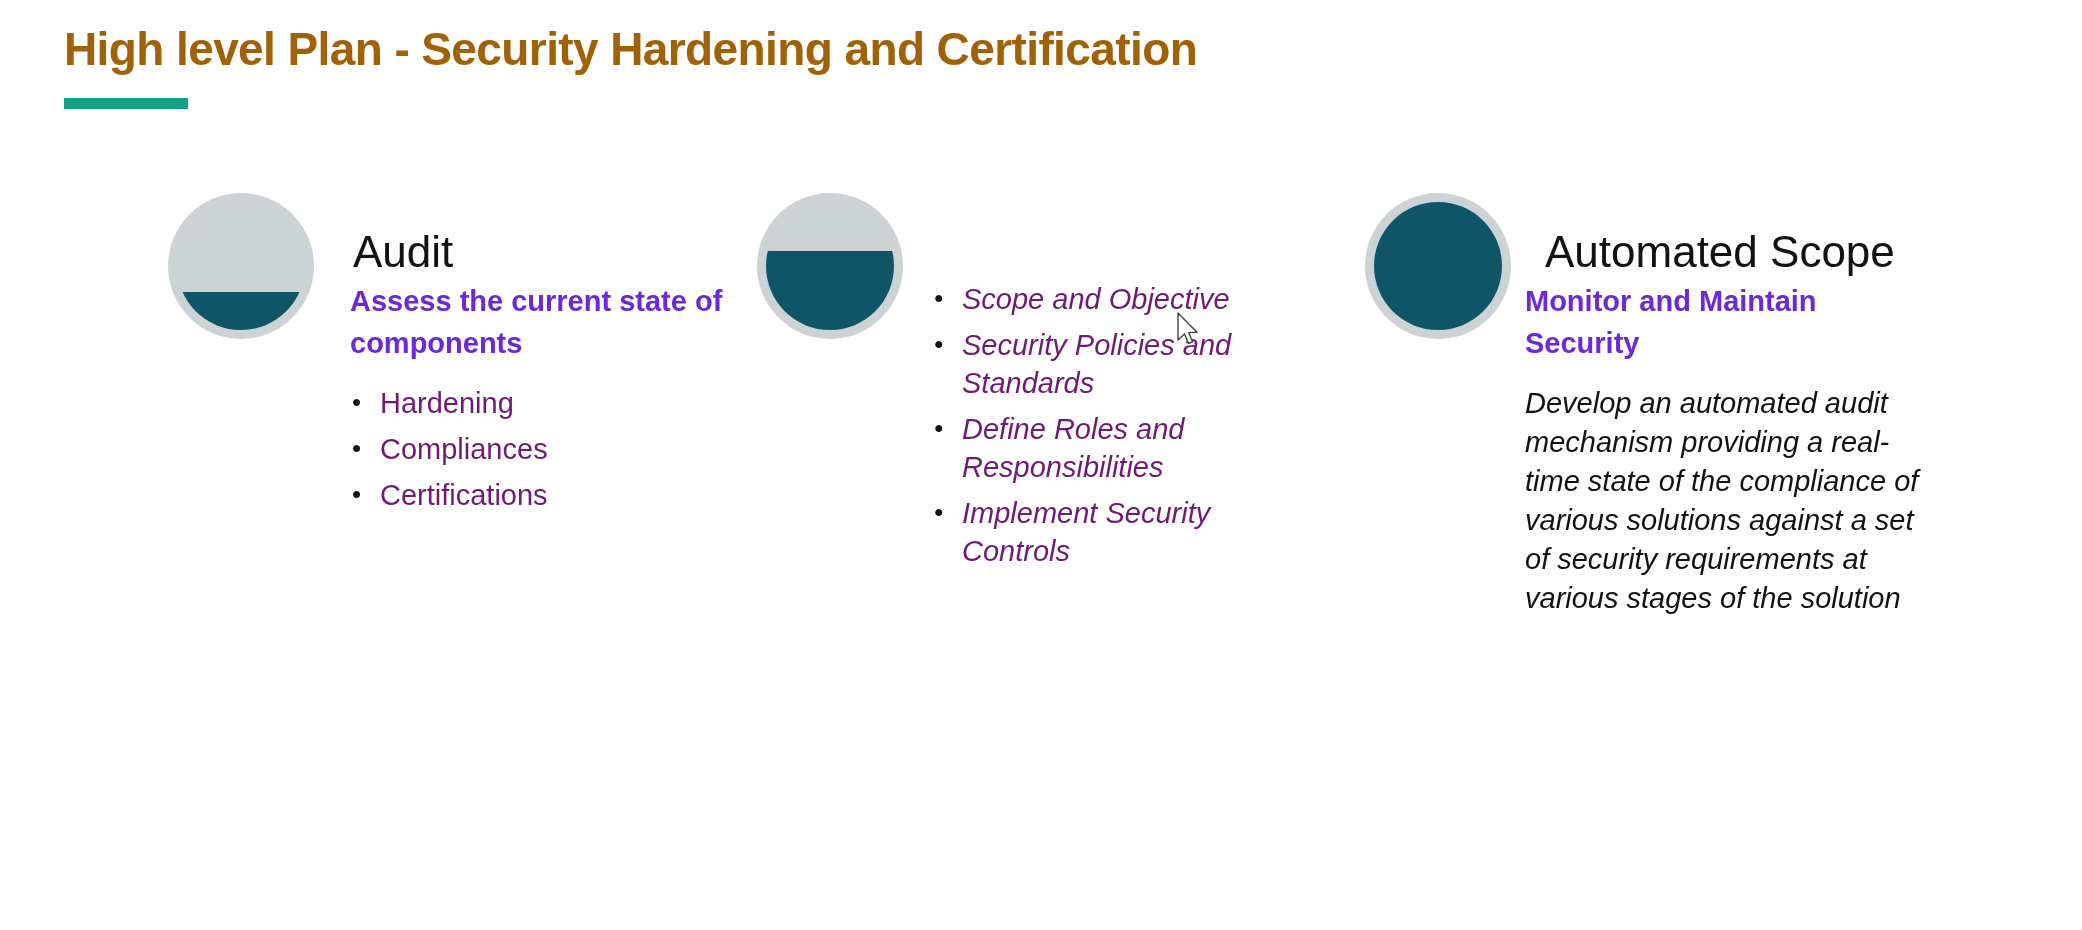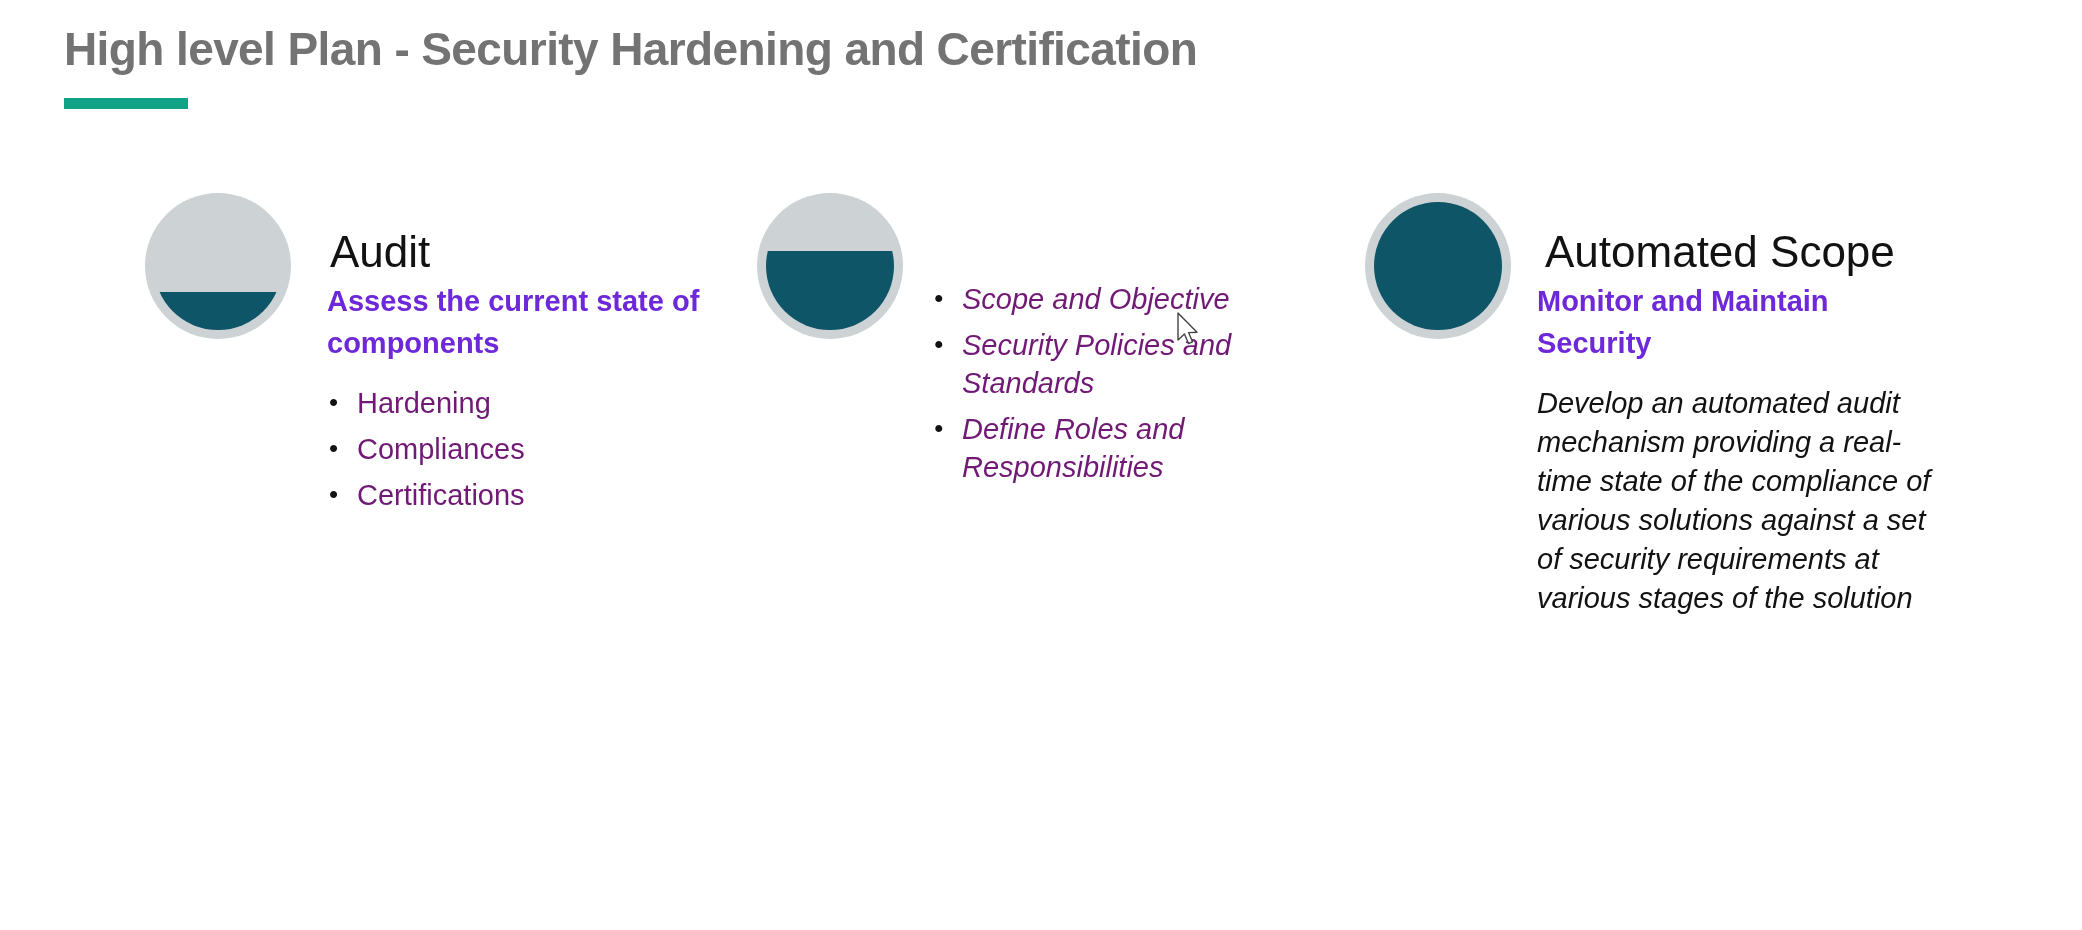--- a/index.html
+++ b/index.html
@@ -19,21 +19,21 @@
 
   
   .slide-title {
     position: absolute;
     left: 64px;
     top: 22px;
     font-size: 46px;
     line-height: 54px;
     font-weight: bold;
     letter-spacing: -0.6px;
-    color: #737373;
+    color: #a16207;
     white-space: nowrap;
   }
   .title-rule {
     position: absolute;
     left: 64px;
     top: 98px;
     width: 124px;
     height: 11px;
     background: #12A386;
   }
@@ -44,21 +44,21 @@
     left: 0;
     top: 185px;
     width: 2082px;
     height: 700px;
   }
   .col {
     position: absolute;
     top: 0;
     width: 620px;
   }
-  .col-0 { left: 145px; }
+  .col-0 { left: 168px; }
   .col-1 { left: 757px; }
   .col-2 { left: 1365px; }
 
   .col-head {
     position: relative;
     height: 140px;
   }
 
   
   .gauge {
@@ -103,21 +103,21 @@
   .col-2 .col-title { left: 180px; }
 
   
   .col-body {
     position: absolute;
     top: 95px;
     width: 480px;
   }
   .col-0 .col-body { left: 182px; }
   .col-1 .col-body { left: 175px; }
-  .col-2 .col-body { left: 172px; }
+  .col-2 .col-body { left: 160px; }
 
   .col-subhead {
     font-size: 29px;
     line-height: 42px;
     font-weight: bold;
     color: #6d28d9;
     margin: 0 0 20px 0;
     max-width: 400px;
   }
   .col-1 .col-subhead { max-width: 400px; }
@@ -200,20 +200,21 @@
         <div class="gauge-inner" style="background: rgb(205, 210, 212);">
           <div class="gauge-fill" style="height: 62%; background: rgb(14, 85, 104);"></div>
         </div>
       </div>
     </div>
     <div class="col-body">
       <ul class="bullets italic">
           <li>Scope and Objective</li>
           <li>Security Policies and Standards</li>
           <li>Define Roles and Responsibilities</li>
+          <li>Implement Security Controls</li>
         </ul>
 
     </div>
   </div>
 
   <div class="col col-2">
     <div class="col-head">
       <div class="gauge" style="background: rgb(205, 210, 212);">
         <div class="gauge-inner" style="background: rgb(205, 210, 212);">
           <div class="gauge-fill" style="height: 100%; background: rgb(14, 85, 104);"></div>

